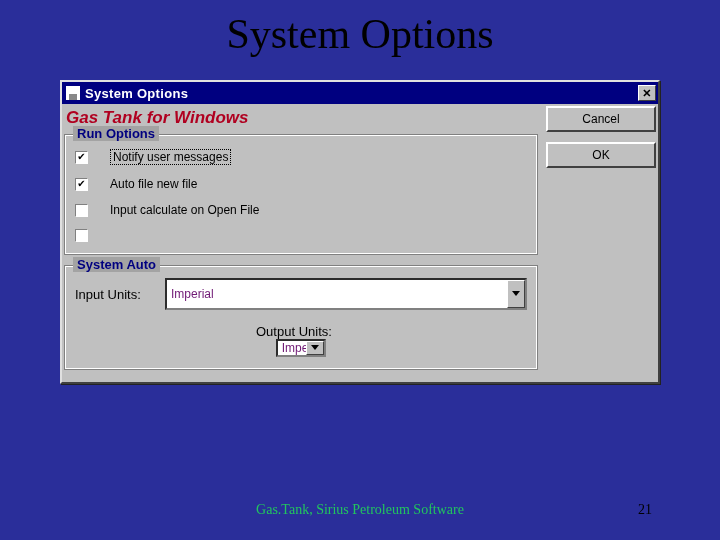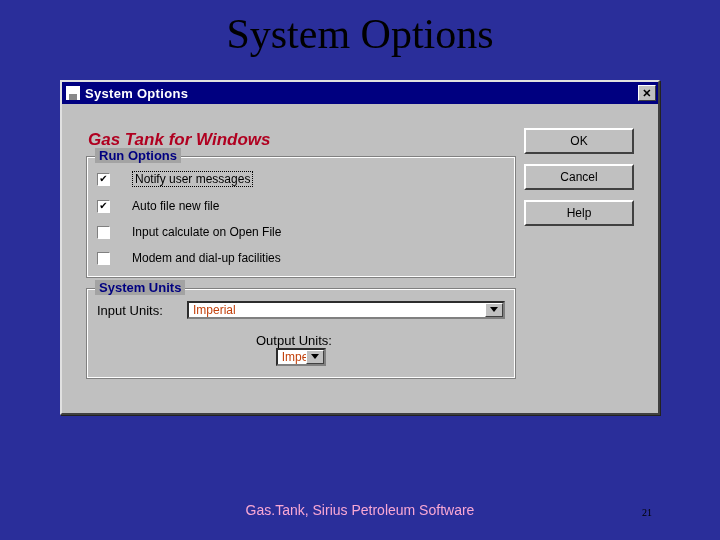--- a/index.html
+++ b/index.html
@@ -69,21 +69,21 @@
     align-items: center;
     justify-content: center;
     color: #000;
     font-size: 11px;
     font-weight: bold;
     line-height: 1;
     cursor: default;
   }
   .body {
     display: flex;
-    padding: 24px;
+    padding: 2px;
     gap: 8px;
     justify-content: space-between;
   }
   .left-col { flex: 1; }
   .right-col { width: 110px; display: flex; flex-direction: column; gap: 10px; }
   .app-name {
     color: #b00020;
     font-style: italic;
     font-weight: bold;
     font-size: 17px;
@@ -138,28 +138,28 @@
     margin: 2px 0 14px 0;
   }
   .unit-row:last-child { margin-bottom: 2px; flex-direction: column; }
   .unit-label {
     width: 90px;
     font-size: 13px;
     color: #000;
   }
   .dropdown {
     flex: 1;
-    height: 18px;
+    height: 32px;
     background: #fff;
     border: 2px inset #808080;
     display: flex;
     align-items: center;
     padding-left: 4px;
     font-size: 12px;
-    color:#c2410c;
+    color:#701a75;
     position: relative;
   }
   .dropdown .dd-btn {
     position: absolute;
     right: 0; top: 0; bottom:0;
     width: 18px;
     background: #c0c0c0;
     border: 1px solid #000;
     border-top-color: #fff;
     border-left-color: #fff;
@@ -178,30 +178,30 @@
     font-size: 12px;
     color: #000;
     display:flex; align-items:center; justify-content:center;
     cursor: default;
   }
   .footer-left {
     position: absolute;
     bottom: 22px;
     left: 0; right: 0;
     text-align: center;
-    font-family: Liberation Sans, sans-serif;
+    font-family: Liberation Serif, serif;
     font-size: 14px;
-    color: #f9a8d4;
+    color: #22c55e;
   }
   .footer-right {
     position: absolute;
     bottom: 22px;
     right: 68px;
     font-family: "Times New Roman", serif;
-    font-size: 10px;
+    font-size: 14px;
     color: #000;
     margin-top: 24px;
   }
   svg { display:block; }
 </style>
 </head>
 <body>
 
 <div class="slide-title">System Options</div>
 
@@ -229,26 +229,25 @@
         <div class="check-row">
           <div class="cb checked"></div>
           <span>Auto file new file</span>
         </div>
         <div class="check-row">
           <div class="cb"></div>
           <span>Input calculate on Open File</span>
         </div>
         <div class="check-row">
           <div class="cb"></div>
-          <span>Modem and dial-up facilities</span>
         </div>
       </div>
 
       <div class="groupbox">
-        <div class="legend">System Units</div>
+        <div class="legend">System Auto</div>
 
         <div class="unit-row">
           <div class="unit-label">Input Units:</div>
           <div class="dropdown">
             <span>Imperial</span>
             <div class="dd-btn">
               <svg width="8" height="6">
                   <polygon points="0,0 8,0 4,5" fill="#000"></polygon>
                 </svg>
             </div>
@@ -262,21 +261,20 @@
               <svg width="8" height="6">
                   <polygon points="0,0 8,0 4,5" fill="#000"></polygon>
                 </svg>
             </div>
           </div>
         </div>
       </div>
     </div>
 
     <div class="right-col">
+      <div class="win-btn">Cancel</div>
       <div class="win-btn">OK</div>
-      <div class="win-btn">Cancel</div>
-      <div class="win-btn">Help</div>
     </div>
   </div>
 </div>
 
 <div class="footer-left">Gas.Tank, Sirius Petroleum Software</div>
 <div class="footer-right">21</div>
 
 </body></html>

